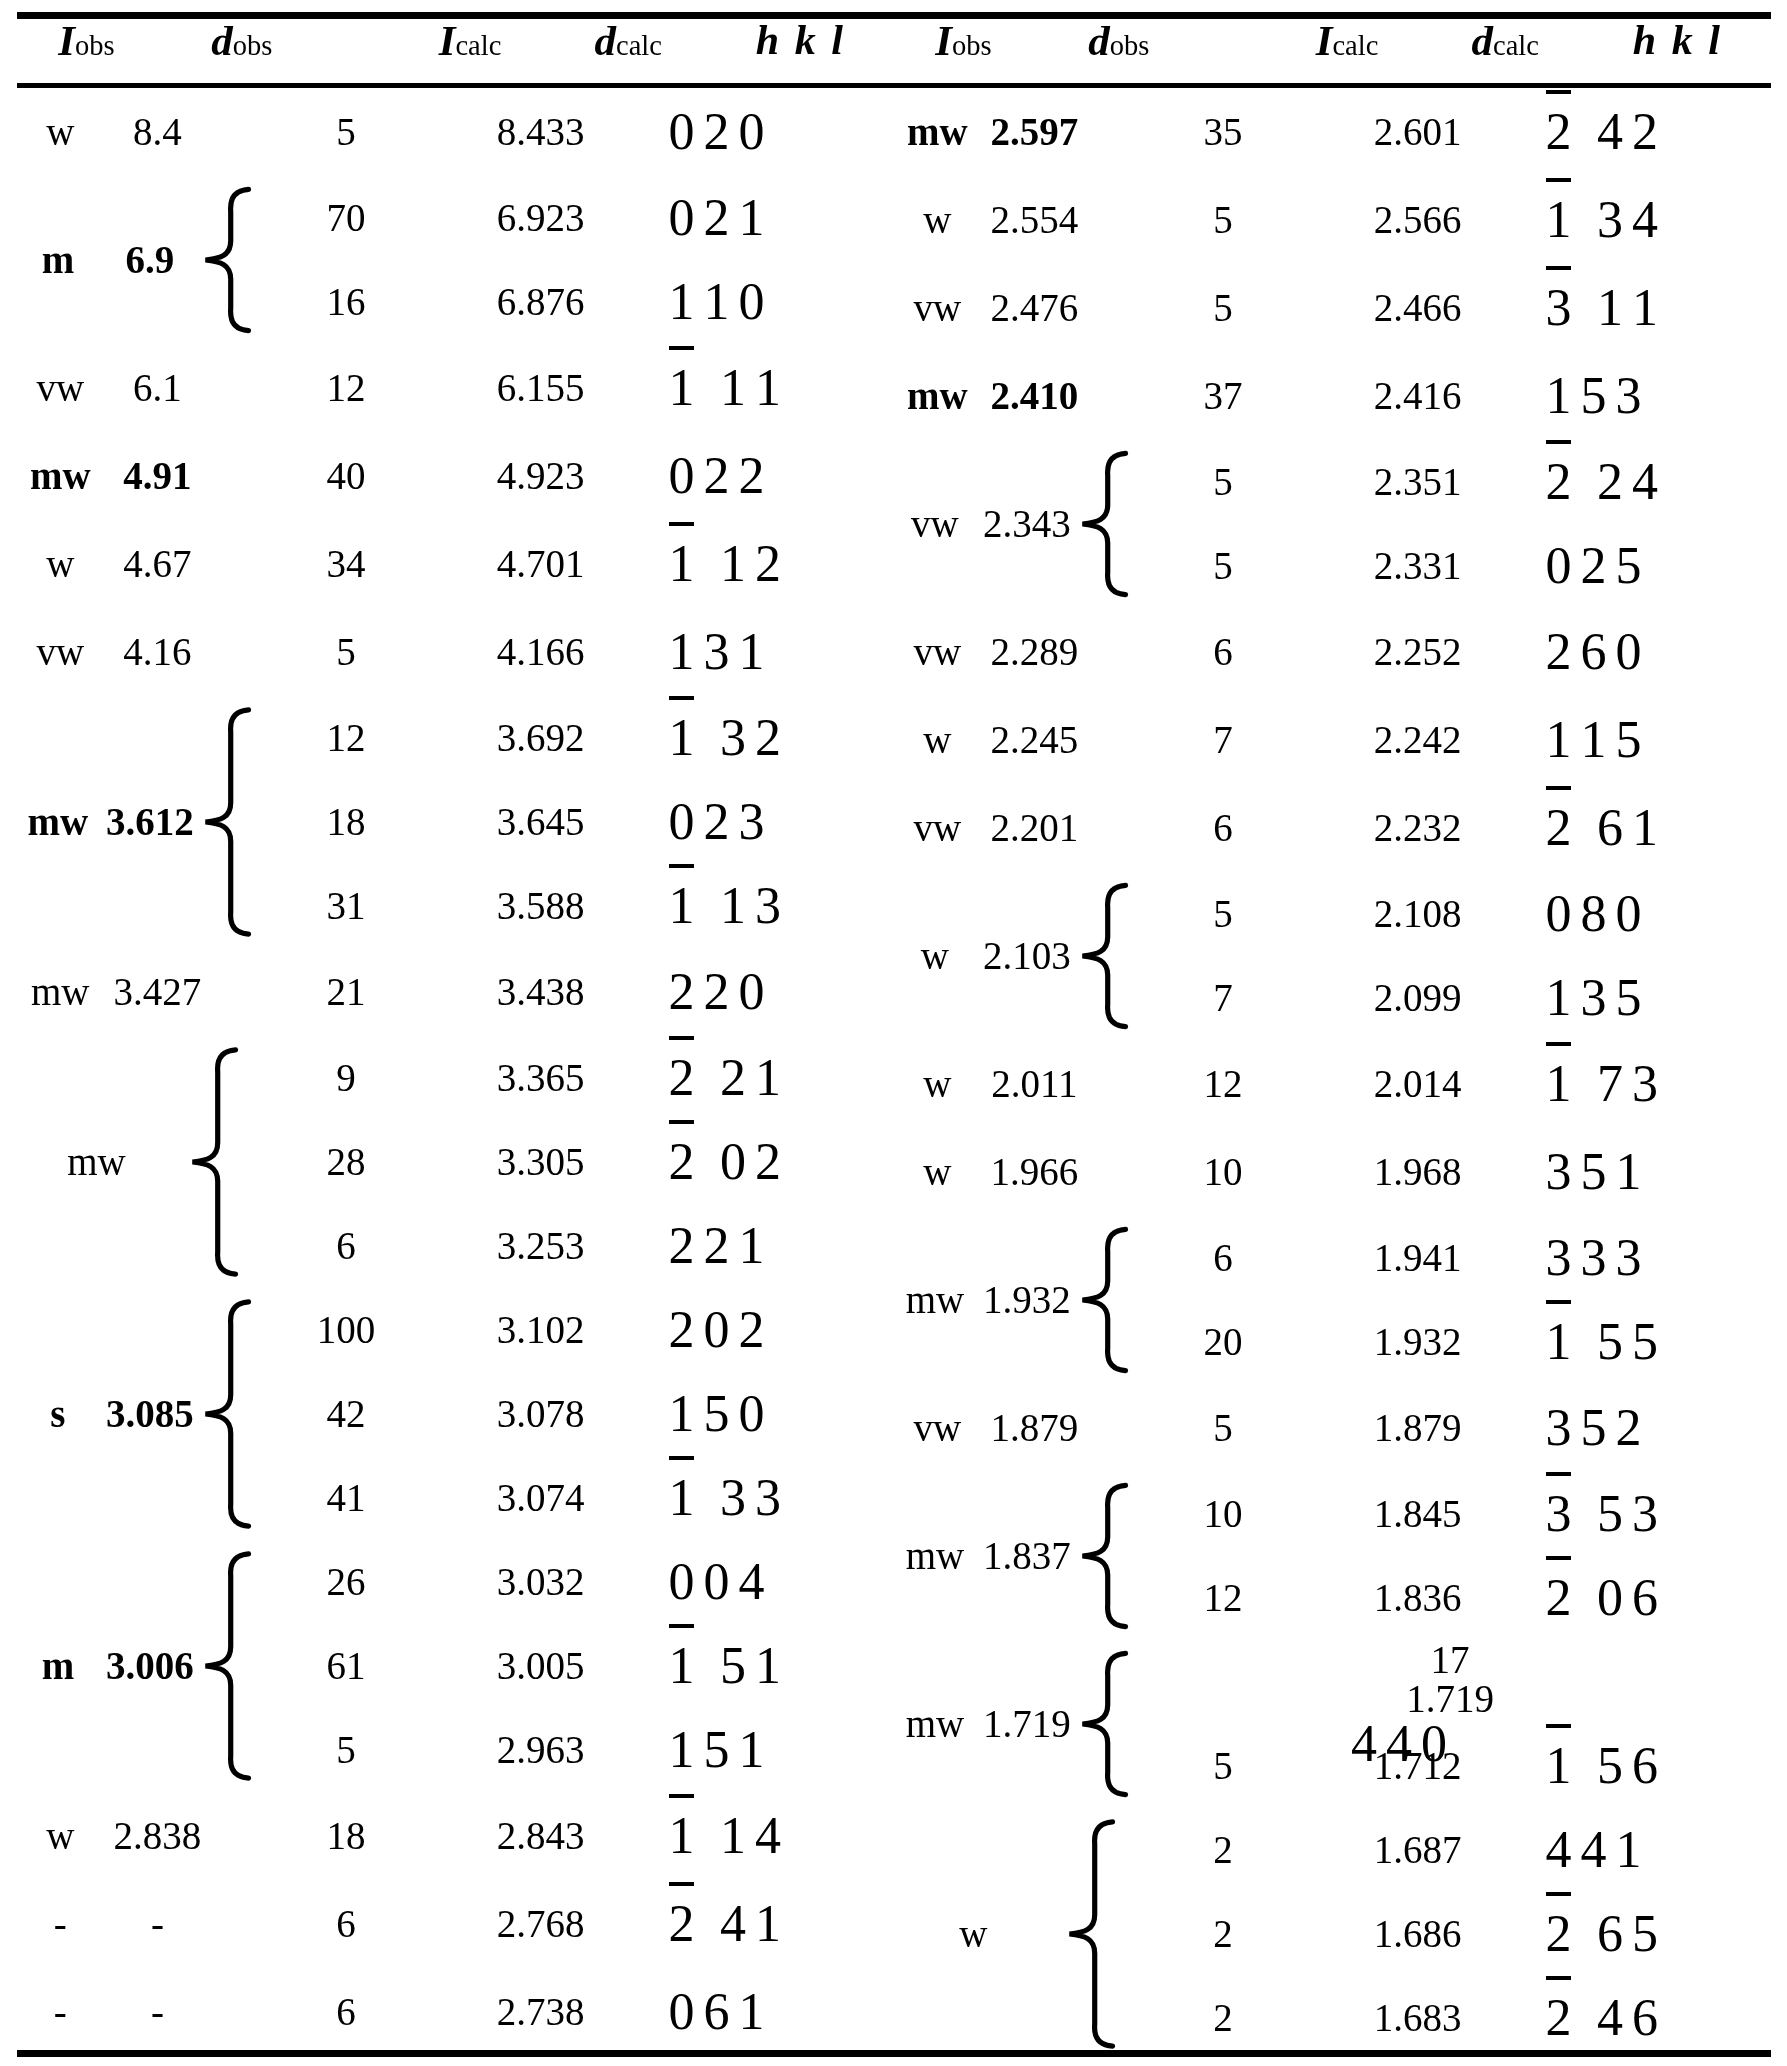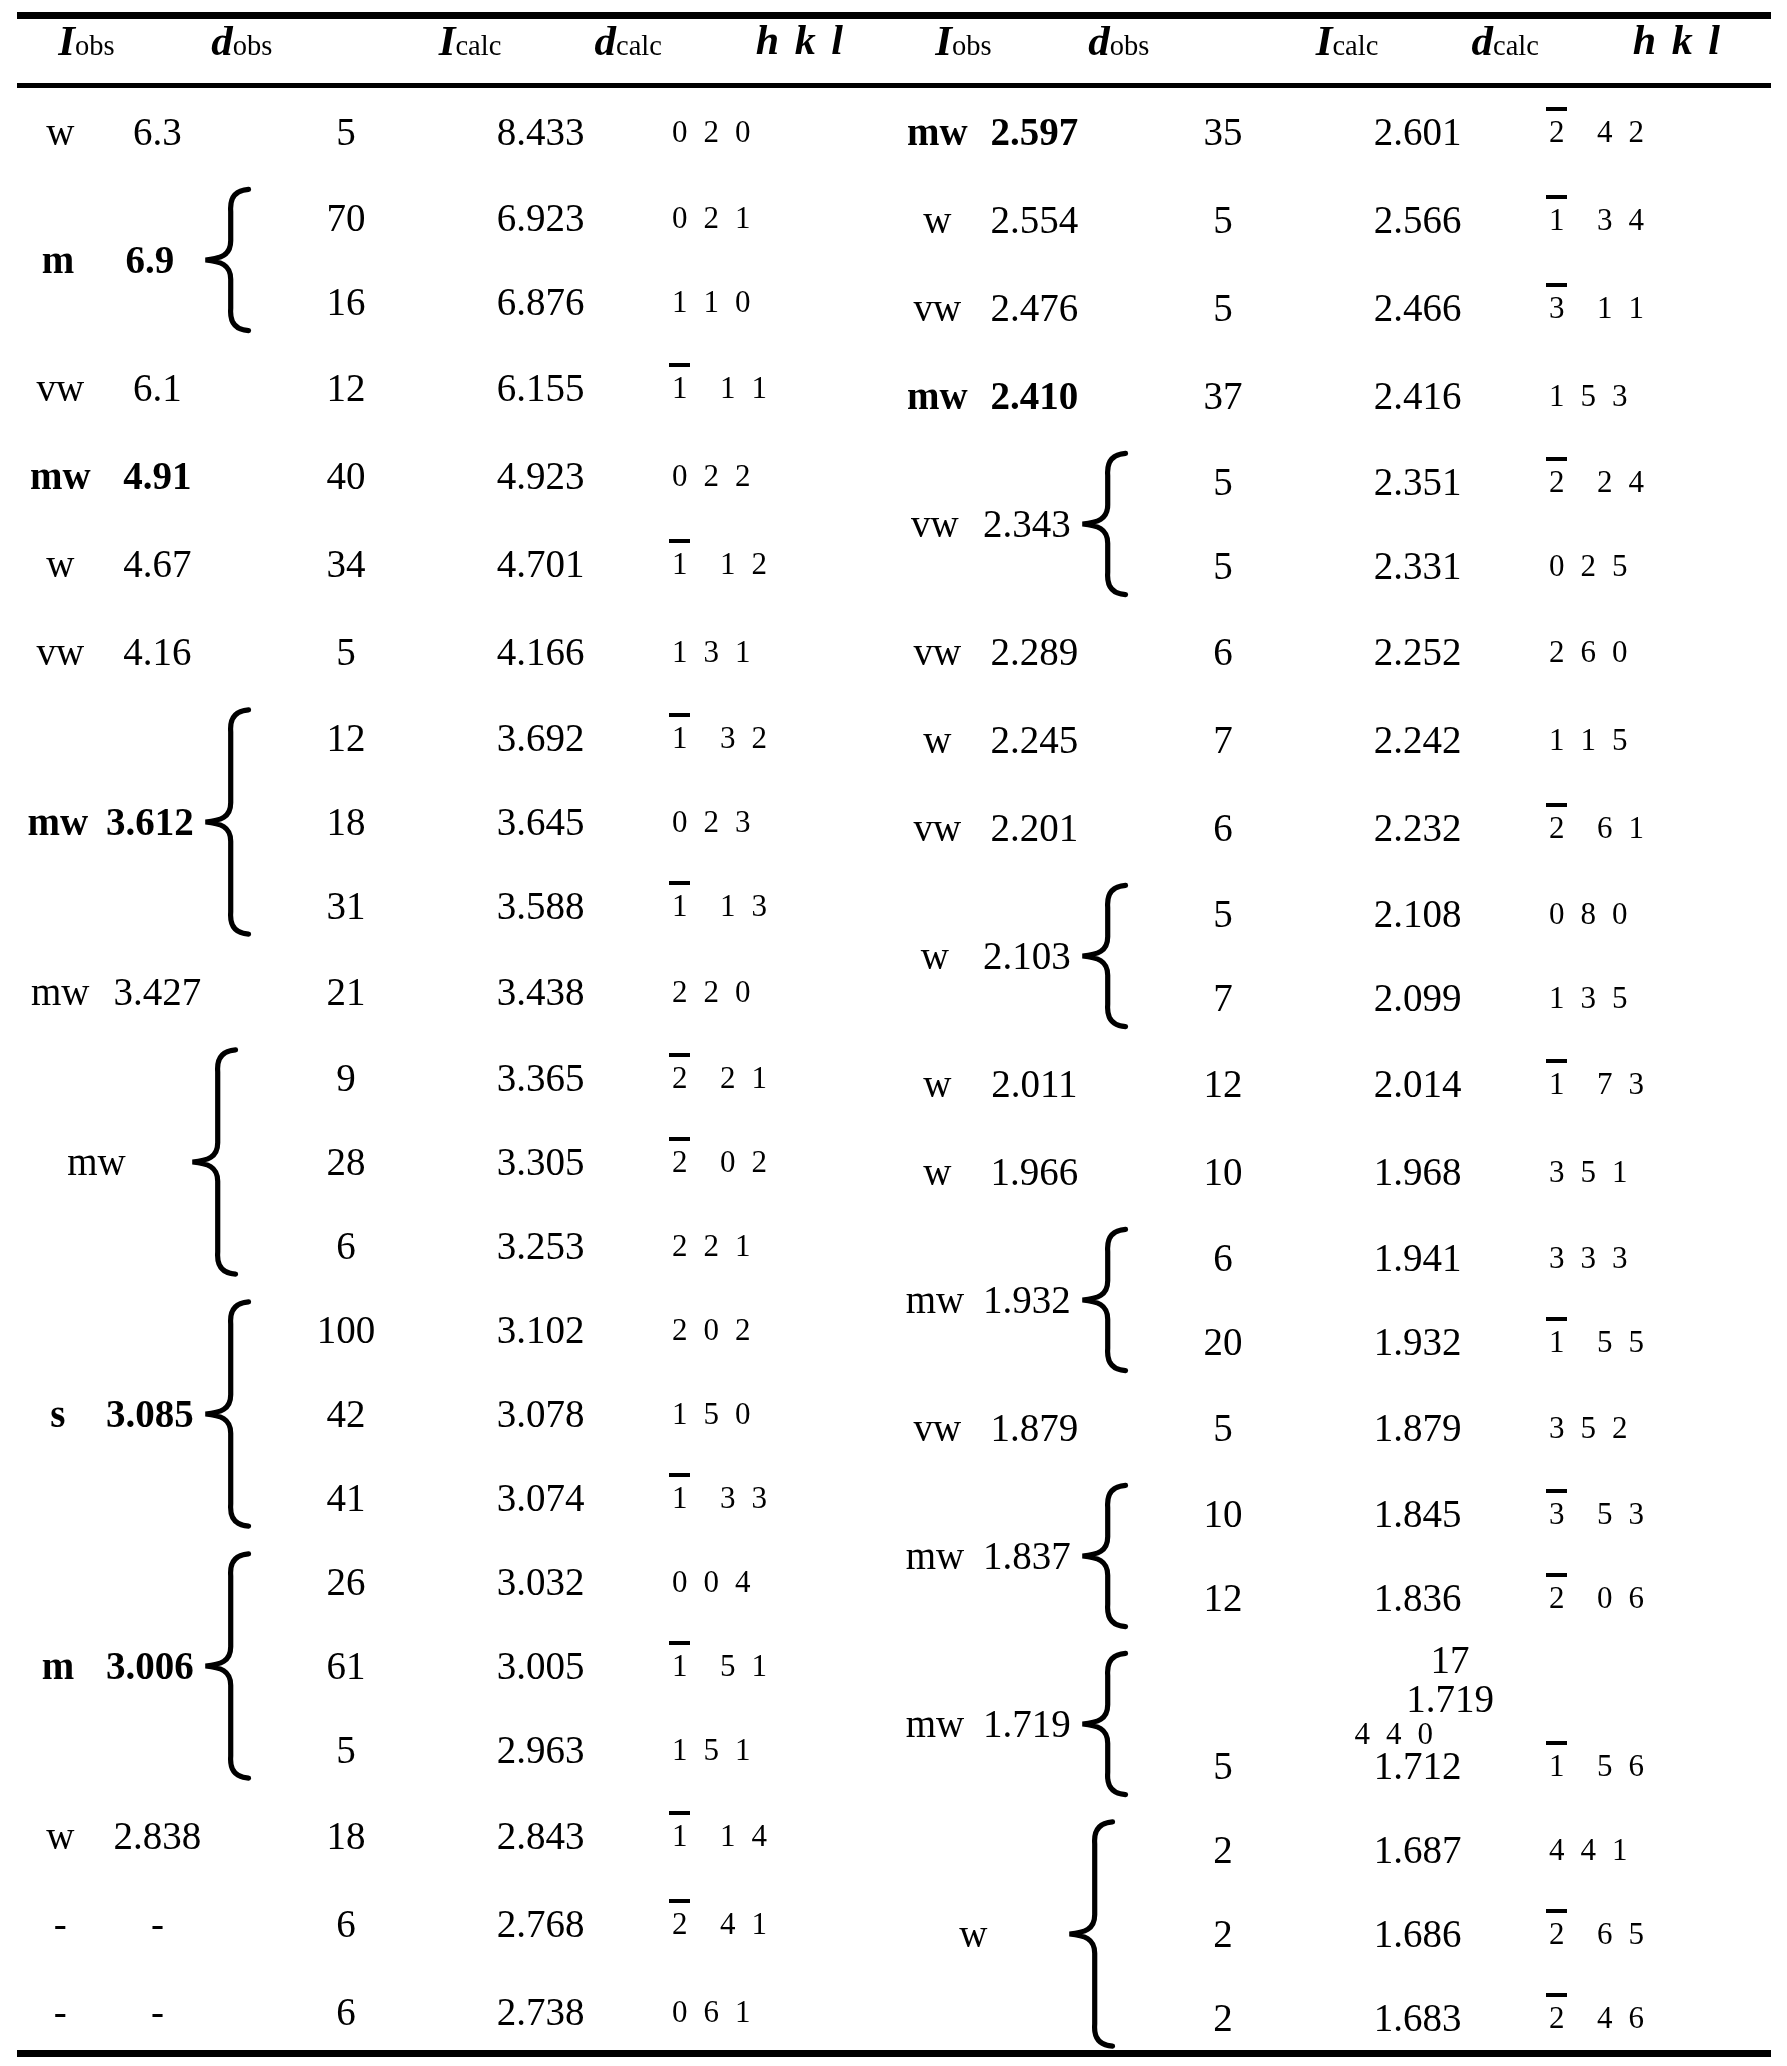--- a/index.html
+++ b/index.html
@@ -126,21 +126,21 @@
     line-height: 1;
   }
   .c-dcalc {
     width: 202px;
     text-align: center;
     font-size: 39px;
     line-height: 1;
   }
   .c-hkl {
     width: 225px;
-    font-size: 31px;
+    font-size: 52px;
     line-height: 1;
     text-align: left;
     padding-left: 27px;
     white-space: nowrap;
   }
   .idx {
     display: inline-block;
     position: relative;
     min-width: 22.5px;
     text-align: center;
@@ -207,21 +207,21 @@
       </div>
     </div>
   </div>
 
   <div class="rule-head"></div>
 
   <div class="halves">
     <div class="half" id="body-left">
         <div class="group" style="height: 88px;">
           <div class="obs-cell col-iobs">w</div>
-          <div class="obs-cell col-dobs">6.3</div>
+          <div class="obs-cell col-dobs">8.4</div>
           <div class="brace-cell col-brace"></div>
           <div class="col-right">
             <div class="calc-row" style="height: 88px;">
               <div class="c-icalc">5</div>
               <div class="c-dcalc">8.433</div>
               <div class="c-hkl"><span class="idx">0</span><span class="idx">2</span><span class="idx">0</span></div>
             </div>
           </div>
         </div>
         <div class="group" style="height: 168px;">

